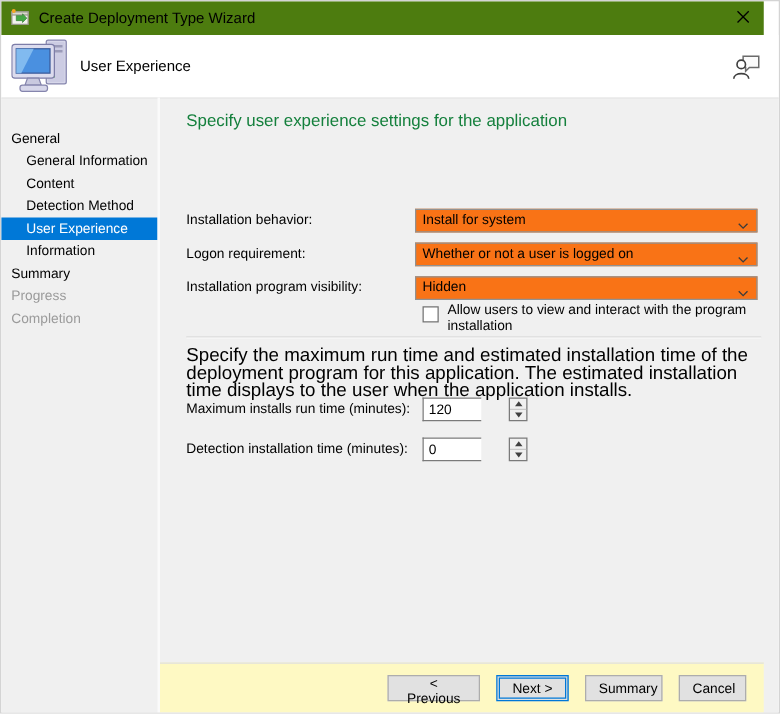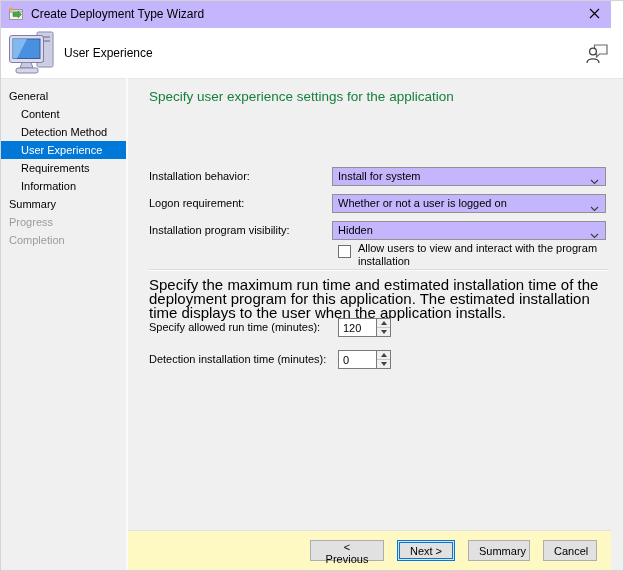--- a/index.html
+++ b/index.html
@@ -2,53 +2,53 @@
 <html><head>
 <meta charset="utf-8">
 <style>
   html,body{margin:0;padding:0;}
   .window{
     position:relative;width:624px;height:571px;background:#ffffff;
     font-family:"Liberation Sans",sans-serif;color:#000;overflow:hidden;
     border:1px solid #d4d4d4;box-sizing:border-box;
   }
   
-  .titlebar{position:absolute;top:0;left:0;right:12px;height:27px;background:#c4b5fd;}
+  .titlebar{position:absolute;top:0;left:0;right:12px;height:27px;background:#4d7c0f;}
   .titlebar-icon{position:absolute;left:7px;top:5px;width:16px;height:16px;}
   .titlebar-title{position:absolute;left:30px;top:0;line-height:27px;font-size:12px;}
   .close-btn{position:absolute;right:0;top:0;width:34px;height:27px;display:flex;align-items:center;justify-content:center;cursor:pointer;background:transparent;border:0;}
   
   .header{position:absolute;top:27px;left:0;right:0;height:50px;background:#fff;}
   .computer-icon{position:absolute;left:8px;top:3px;}
   .header-title{position:absolute;left:63px;top:0;line-height:50px;font-size:12px;}
   .user-flag-icon{position:absolute;right:13px;top:13px;}
   
   .bodyarea{position:absolute;top:77px;left:0;right:0;bottom:0;background:#f0f0f0;border-top:1px solid #e6e6e6;box-sizing:border-box;}
   
-  .sidebar{position:absolute;top:77px;left:0;width:125px;bottom:0;padding-top:9px;box-sizing:border-box;}
+  .sidebar{position:absolute;top:77px;left:0;width:125px;bottom:0;padding-top:24px;box-sizing:border-box;}
   .nav-item{height:18px;line-height:18px;font-size:11px;padding-left:8px;cursor:pointer;white-space:nowrap;}
   .nav-item.lvl1{padding-left:20px;}
   .nav-item.selected{background:#0078d7;color:#fff;}
   .nav-item.disabled{color:#9b9b9b;cursor:default;}
   .vsep{position:absolute;top:77px;left:125px;width:2px;bottom:0;background:#fafafa;}
   
   .content{position:absolute;top:77px;left:127px;right:0;bottom:0;}
   .page-title{position:absolute;left:21px;top:11px;font-size:13.5px;color:#15803d;}
   .flabel{position:absolute;font-size:11px;line-height:18px;}
   .combo{
     position:absolute;width:274px;height:19px;box-sizing:border-box;
-    background:#c4b5fd;border:1px solid #919191;font-size:11px;line-height:17px;
+    background:#f97316;border:1px solid #919191;font-size:11px;line-height:17px;
     padding-left:5px;cursor:pointer;
   }
   .combo .chev{position:absolute;right:6px;top:5px;}
   .cb-box{position:absolute;width:13px;height:13px;background:#fff;border:1px solid #707070;box-sizing:border-box;cursor:pointer;-webkit-appearance:none;appearance:none;margin:0;}
   .cb-label{position:absolute;font-size:11px;line-height:13px;width:256px;}
   .divider{position:absolute;height:1px;background:#dcdcdc;border-bottom:1px solid #fbfbfb;}
   .note{position:absolute;font-size:15px;line-height:14px;width:462px;}
-  .spinwrap{position:absolute;width:53px;height:19px;text-decoration:underline;}
+  .spinwrap{position:absolute;width:84px;height:19px;text-decoration:underline;}
   .spin-input{
     position:absolute;left:0;top:0;width:47px;height:19px;box-sizing:border-box;
     border:1px solid #7a7a7a;border-right:none;background:#fff;font-size:11px;
     font-family:"Liberation Sans",sans-serif;padding:0 0 0 4px;outline:none;
   }
   .spinner{position:absolute;right:0;top:0;width:15px;height:19px;border:1px solid #7a7a7a;box-sizing:border-box;background:#f0f0f0;}
   .spin-up,.spin-down{position:absolute;left:0;width:13px;height:8px;display:flex;align-items:center;justify-content:center;cursor:pointer;}
   .spin-up{top:0;border-bottom:1px solid #c8c8c8;}
   .spin-down{bottom:0;}
   .tri-up{width:0;height:0;border-left:3px solid transparent;border-right:3px solid transparent;border-bottom:4px solid #404040;}
@@ -114,24 +114,24 @@
         <circle cx="8" cy="10.5" r="3.4" stroke="#3f3f3f" stroke-width="1.3" fill="#fff"></circle>
         <path d="M2 22 C2 16.5 14 16.5 14 22" stroke="#3f3f3f" stroke-width="1.3" fill="#fff"></path>
       </svg>
     </span>
   </div>
 
   <div class="bodyarea"></div>
 
   <div class="sidebar">
     <div class="nav-item">General</div>
+    <div class="nav-item lvl1">General Information</div>
     <div class="nav-item lvl1">Content</div>
     <div class="nav-item lvl1">Detection Method</div>
     <div class="nav-item lvl1 selected">User Experience</div>
-    <div class="nav-item lvl1">Requirements</div>
     <div class="nav-item lvl1">Information</div>
     <div class="nav-item">Summary</div>
     <div class="nav-item disabled">Progress</div>
     <div class="nav-item disabled">Completion</div>
   </div>
   <div class="vsep"></div>
 
   <div class="content">
     <div class="page-title">Specify user experience settings for the application</div>
 
@@ -165,21 +165,21 @@
       </span>
     </div>
 
     <input type="checkbox" class="cb-box" style="left: 210px; top: 167px;">
     <label class="cb-label" style="left:230px;top:164px;">Allow users to view and interact with the program installation</label>
 
     <div class="divider" style="left:21px;top:191px;width:460px;"></div>
 
     <div class="note" style="left:21px;top:200px;">Specify the maximum run time and estimated installation time of the deployment program for this application. The estimated installation time displays to the user when the application installs.</div>
 
-    <div class="flabel" style="left:21px;top:240px;">Specify allowed run time (minutes):</div>
+    <div class="flabel" style="left:21px;top:240px;">Maximum installs run time (minutes):</div>
     <div class="spinwrap" style="left:210px;top:240px;">
       <input class="spin-input" type="text" value="120" style="">
       <span class="spinner">
         <span class="spin-up">
             <span class="tri-up"></span>
           </span>
         <span class="spin-down">
             <span class="tri-down"></span>
           </span>
       </span>

